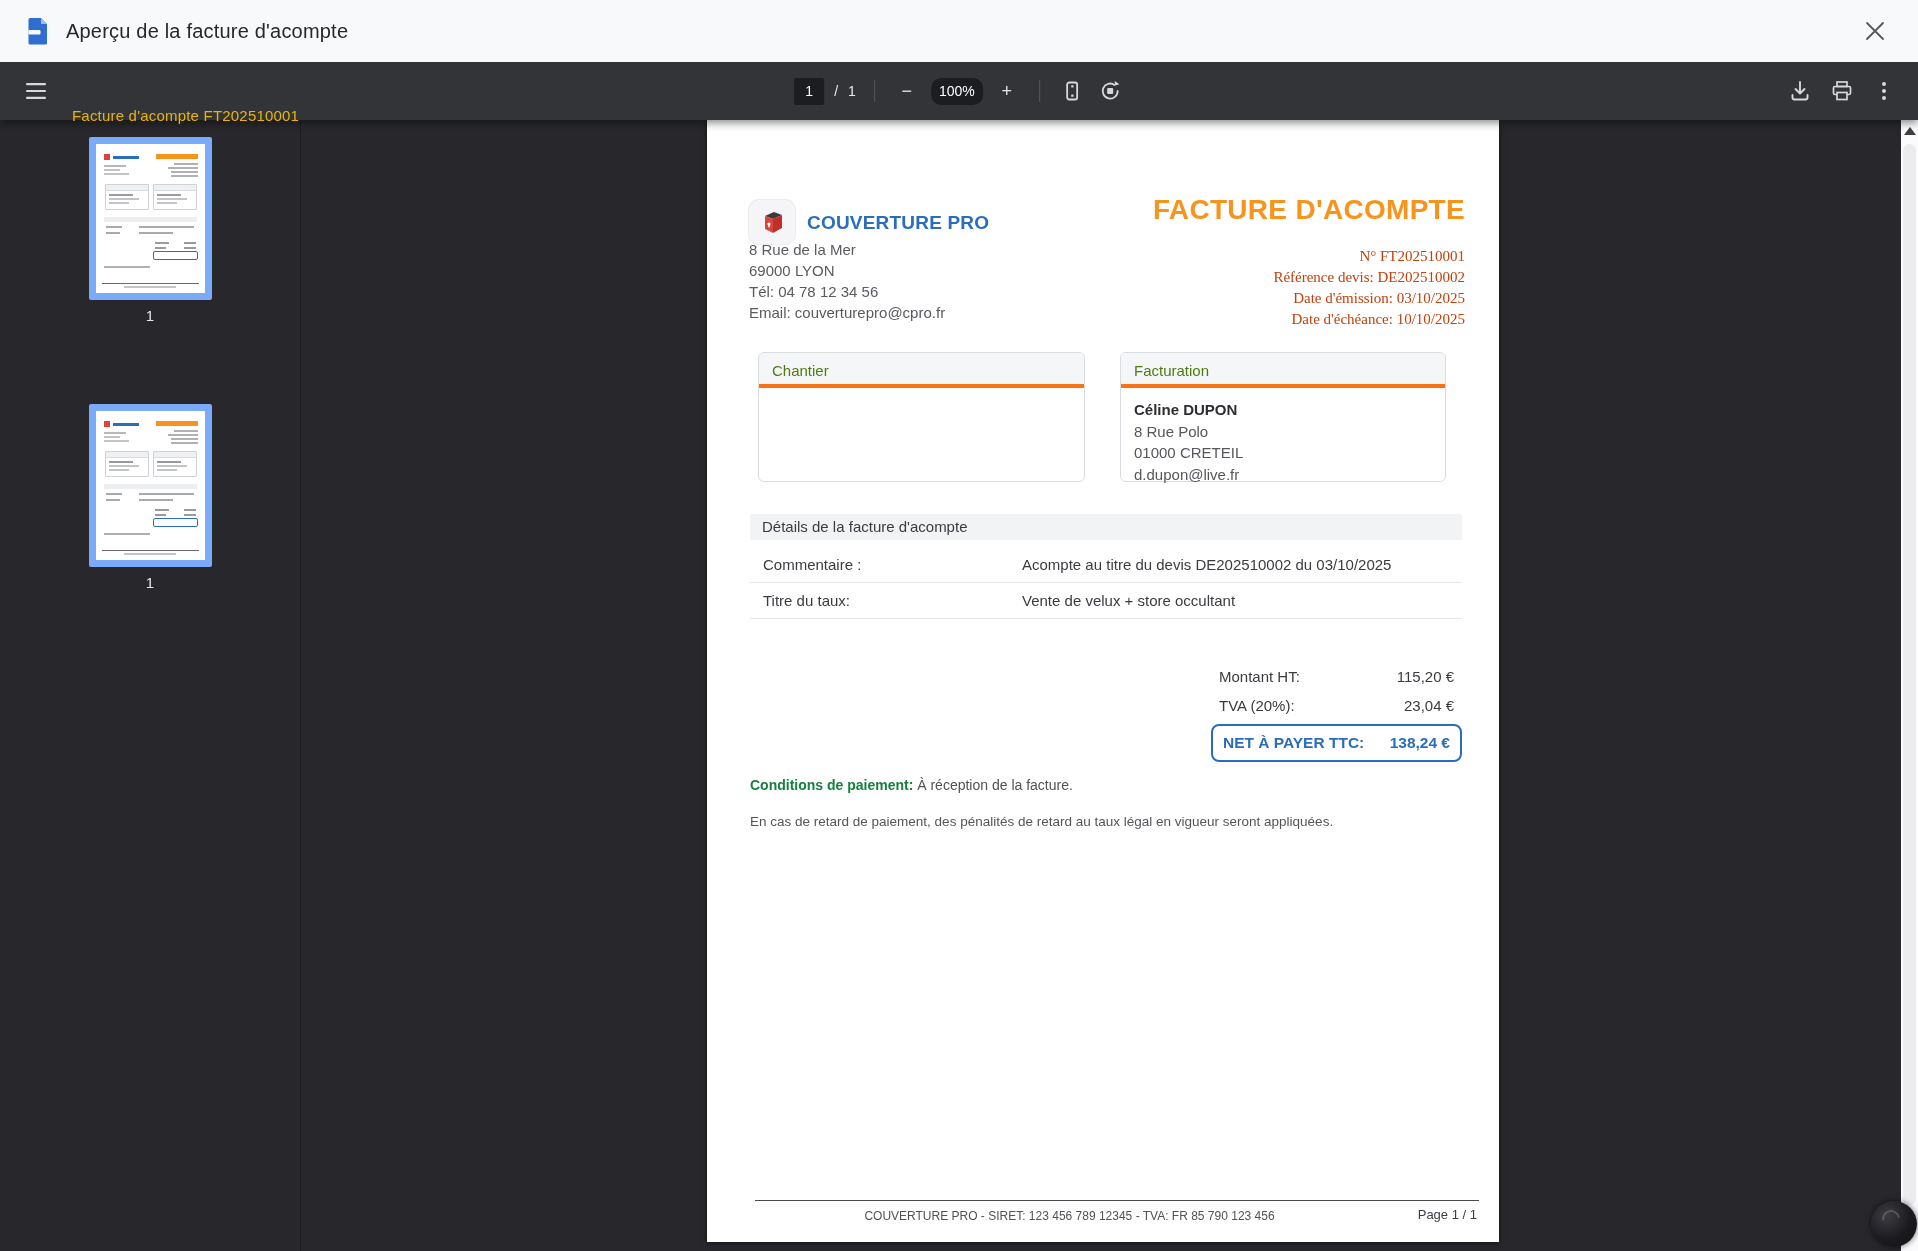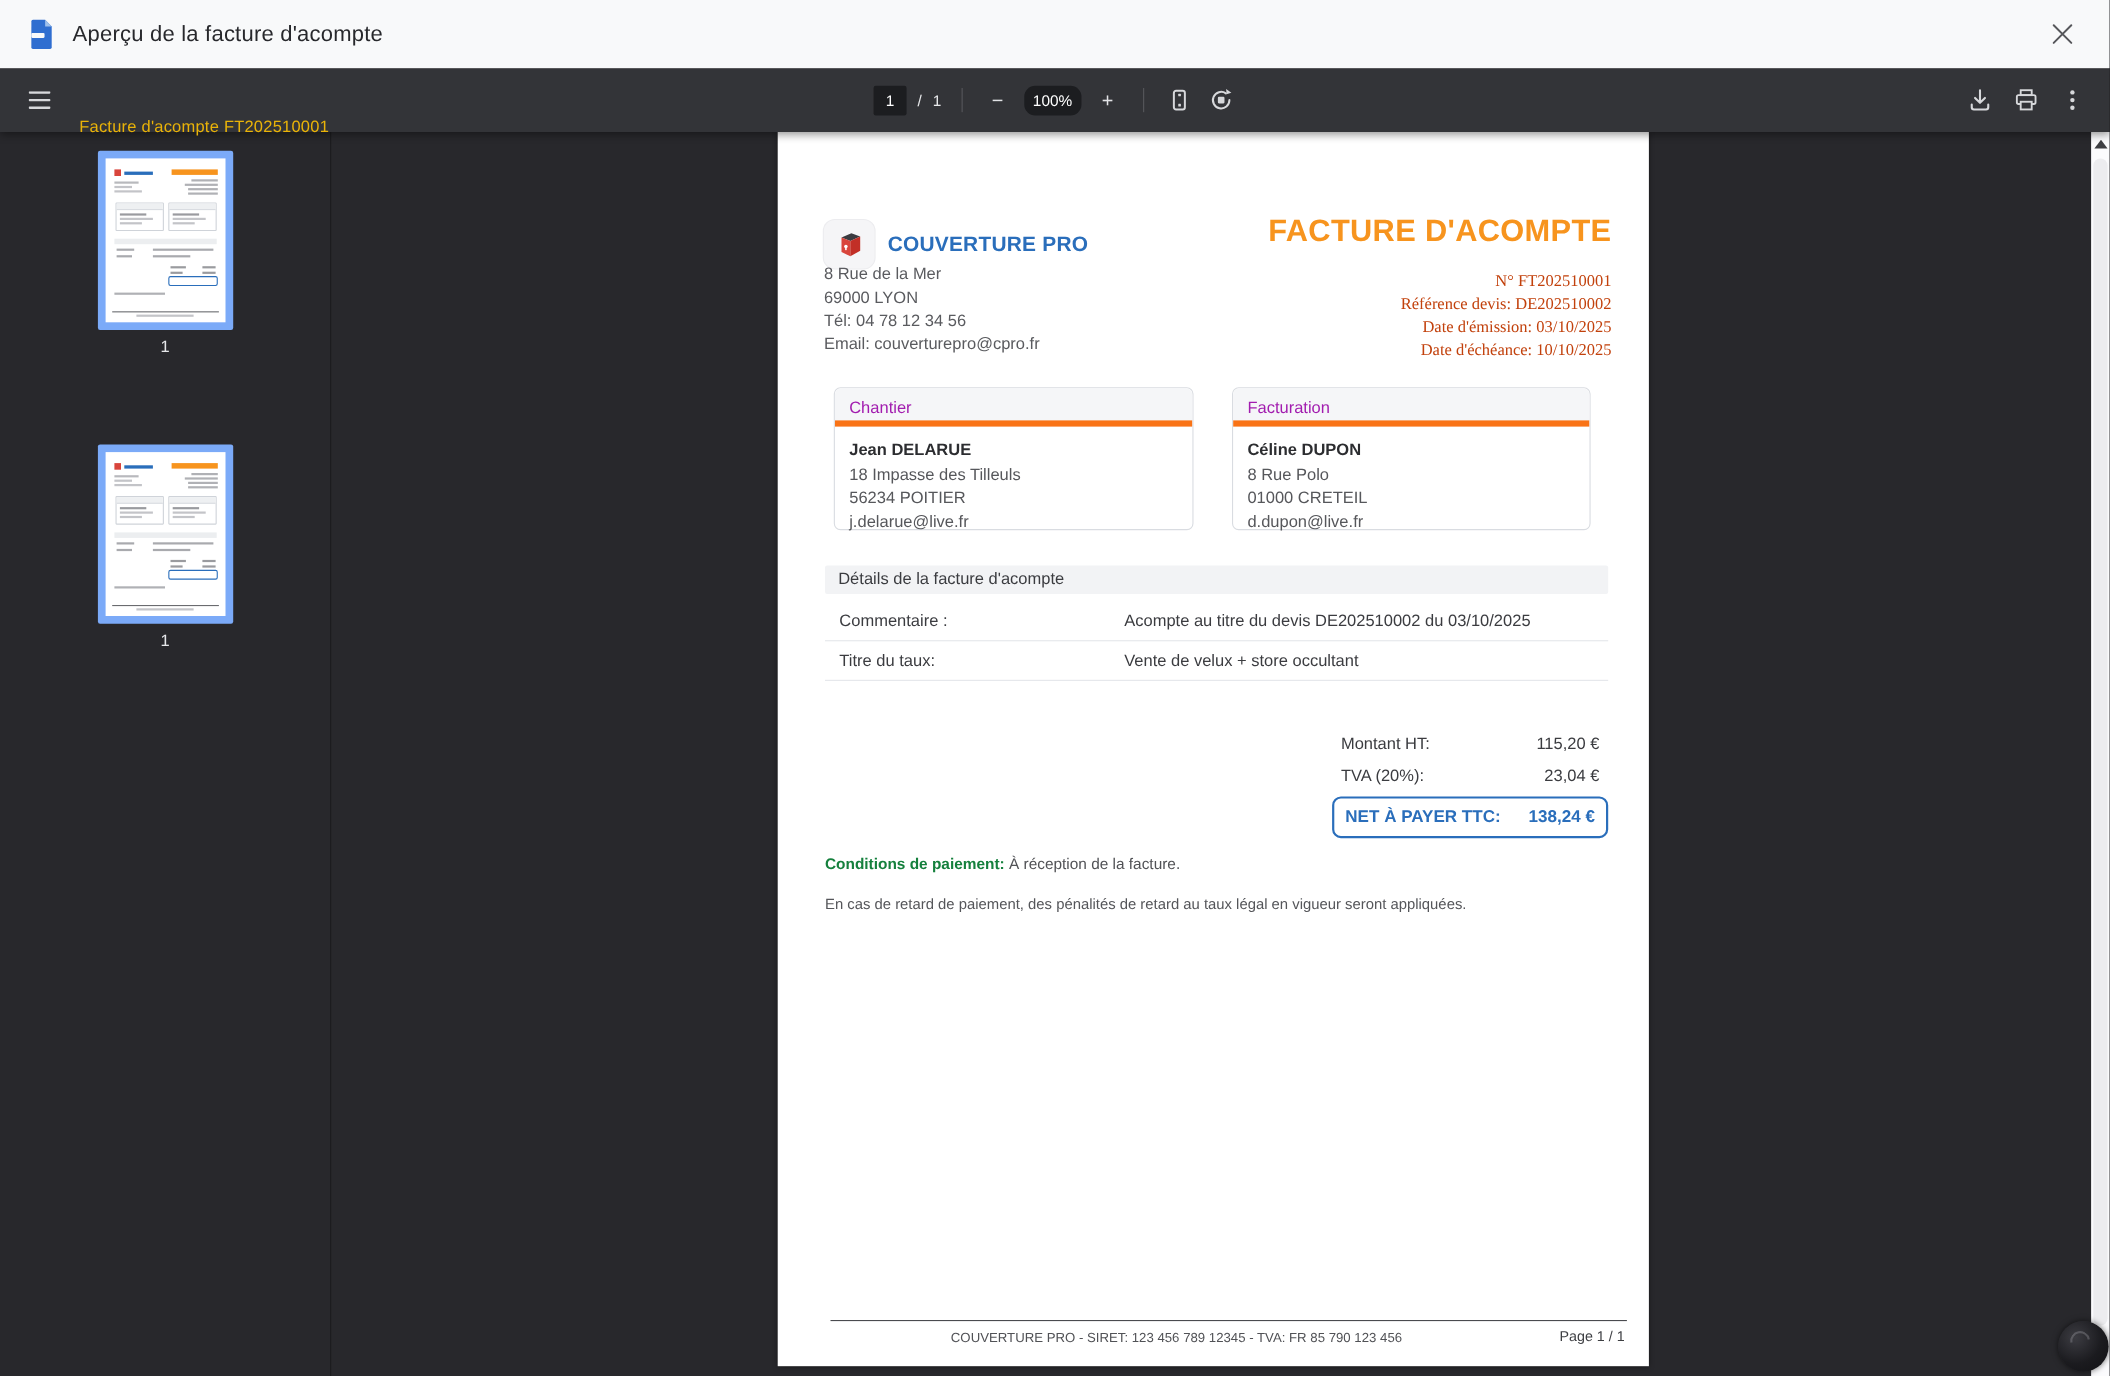--- a/index.html
+++ b/index.html
@@ -88,22 +88,22 @@
   .company-addr { position:absolute; left:42px; top:119px; font-size:15px; color:#5a5b5f; line-height:21px; }
   .doc-title { position:absolute; right:34px; top:74px; font-size:28px; font-weight:bold;
     color:#f7941e; letter-spacing:.3px; }
   .doc-meta { position:absolute; right:34px; top:126px; text-align:right; font-size:15px;
     color:#c2410c; line-height:21px;font-family:Liberation Serif, serif; }
 
   .info-box { position:absolute; top:232px; height:130px; border:1px solid #d9dce1; border-radius:6px;
     background:#fff; }
   .info-box.site { left:51px; width:327px; }
   .info-box.billing { left:413px; width:326px; }
-  .info-box .box-head { height:35px; line-height:35px; background:#f5f6f8; border-bottom:6px solid #f97316;
-    border-radius:6px 6px 0 0; padding:0 13px; font-size:15px; color:#a21caf; }
+  .info-box .box-head { height:35px; line-height:35px; background:#f5f6f8; border-bottom:4px solid #f97316;
+    border-radius:6px 6px 0 0; padding:0 13px; font-size:15px; color:#4d7c0f; }
   .info-box .box-body { padding:11px 13px; font-size:15px; color:#56575b; line-height:21.5px; }
   .info-box .box-body .bname { font-weight:bold; color:#2c2d30; }
 
   .details-band { position:absolute; left:43px; width:712px; top:394px; height:26px;
     background:#f2f3f5; line-height:26px; padding-left:12px; font-size:15px; color:#3b3c40;
     border-radius:2px; }
   .detail-rows { position:absolute; left:43px; width:712px; top:427px; }
   .d-row { display:flex; align-items:center; height:36px; border-bottom:1px solid #e4e6ea;
     font-size:15px; color:#3b3c40; }
   .d-row .d-label { flex:0 0 272px; padding-left:13px; }
@@ -334,26 +334,20 @@
       <div class="doc-title">FACTURE D'ACOMPTE</div>
       <div class="doc-meta">
         <div>N° FT202510001</div>
         <div>Référence devis: DE202510002</div>
         <div>Date d'émission: 03/10/2025</div>
         <div>Date d'échéance: 10/10/2025</div>
       </div>
 
       <div class="info-box site">
         <div class="box-head">Chantier</div>
-        <div class="box-body">
-          <div class="bname">Jean DELARUE</div>
-          <div>18 Impasse des Tilleuls</div>
-          <div>56234 POITIER</div>
-          <div>j.delarue@live.fr</div>
-        </div>
       </div>
 
       <div class="info-box billing">
         <div class="box-head">Facturation</div>
         <div class="box-body">
           <div class="bname">Céline DUPON</div>
           <div>8 Rue Polo</div>
           <div>01000 CRETEIL</div>
           <div>d.dupon@live.fr</div>
         </div>

